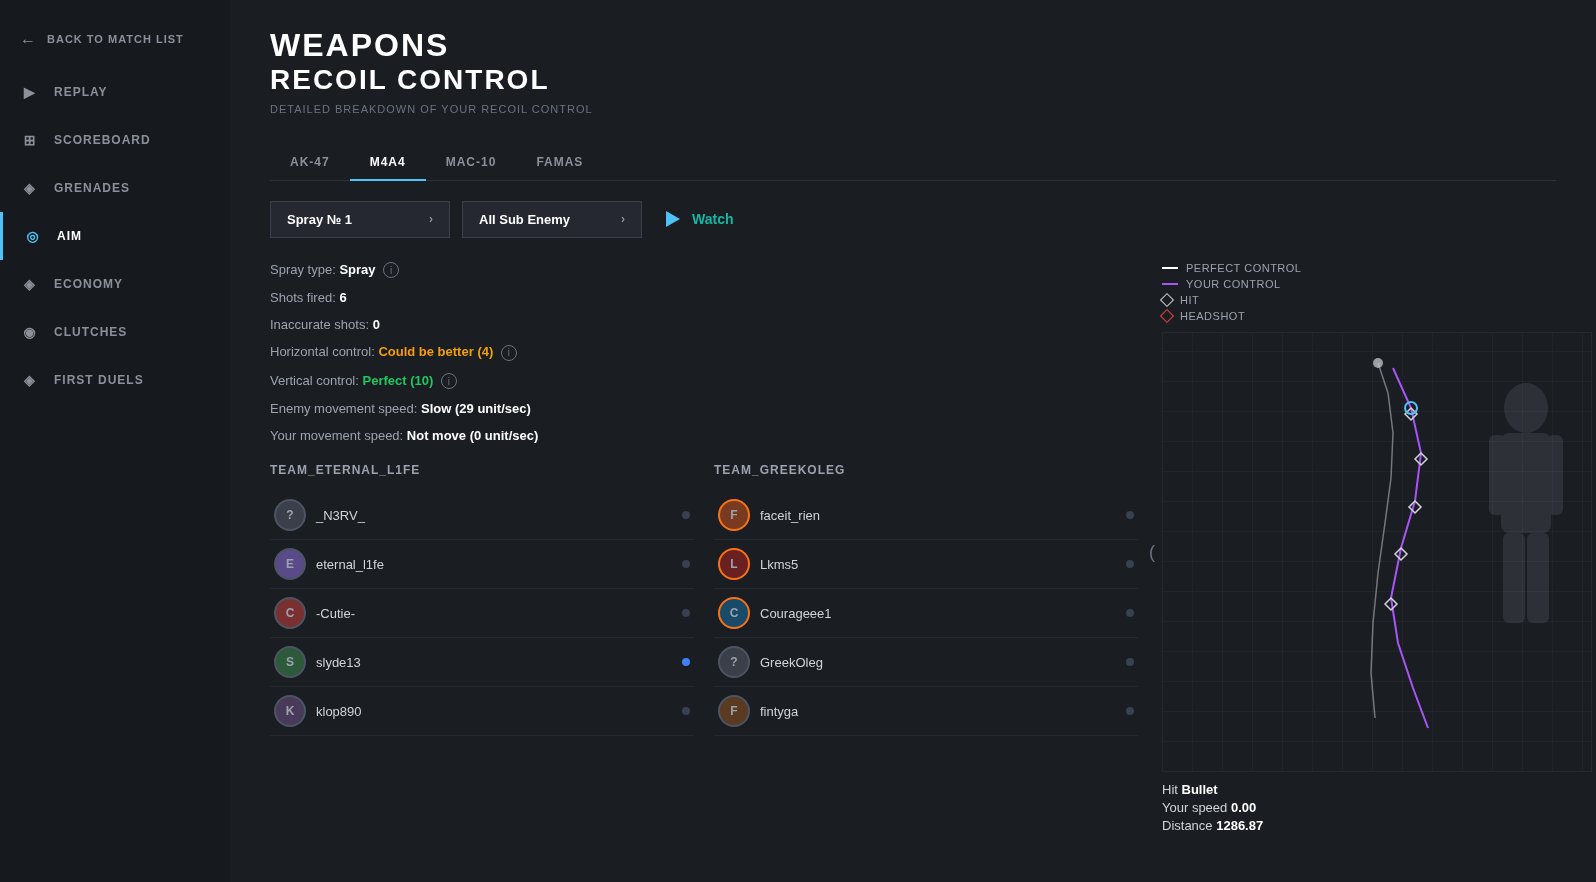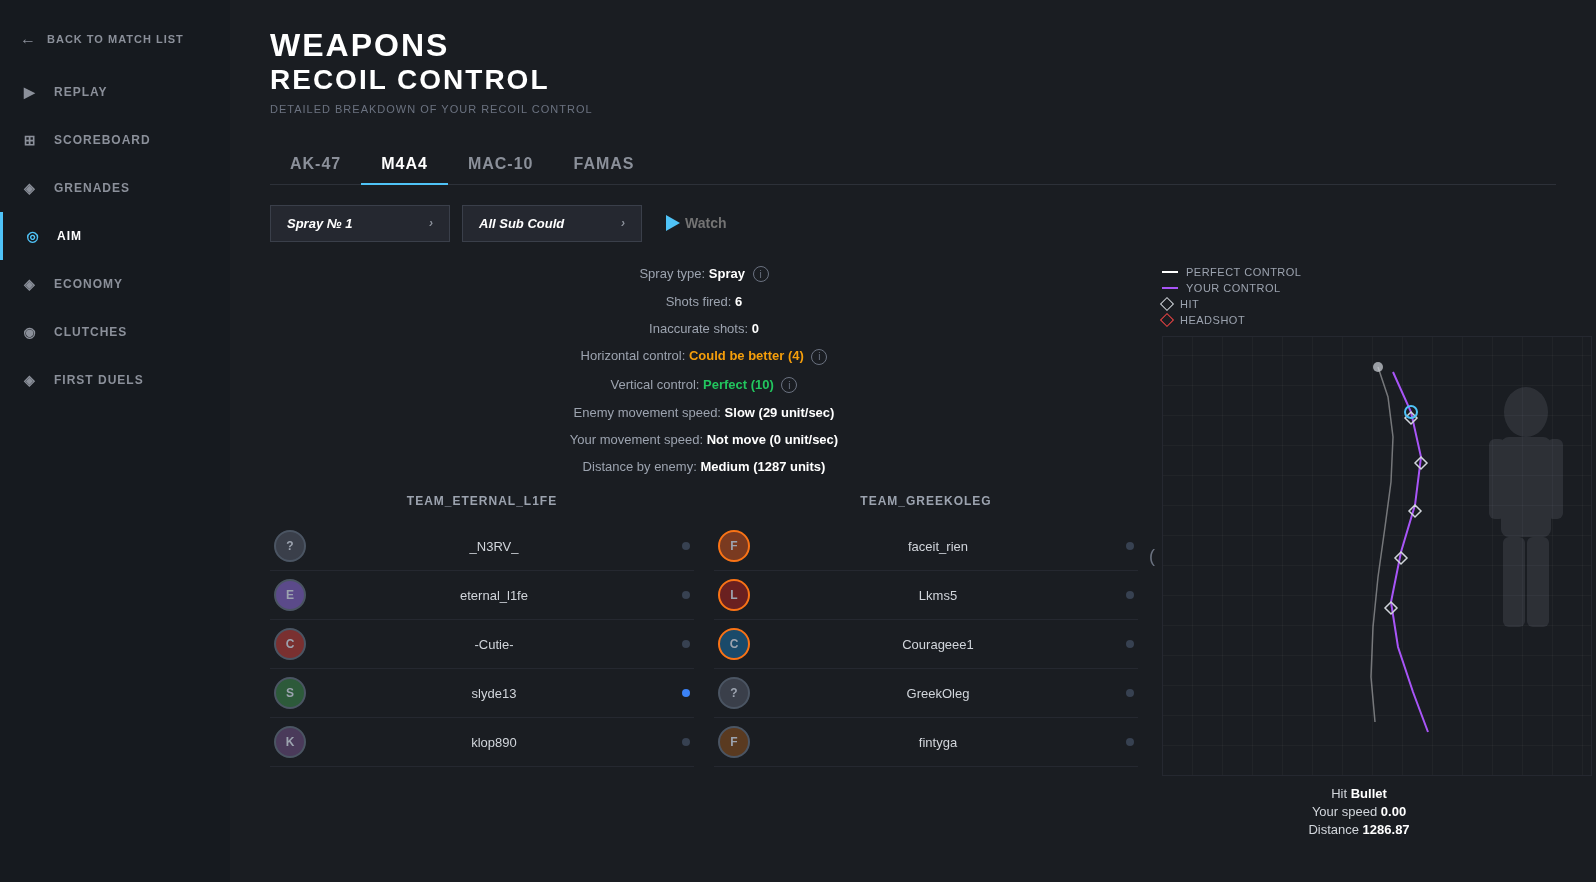--- a/index.html
+++ b/index.html
@@ -104,21 +104,21 @@
     
     .tabs {
       display: flex;
       gap: 0;
       border-bottom: 1px solid #2d3139;
       margin-bottom: 20px;
       margin-top: 10px;
     }
     .tab {
       padding: 10px 20px;
-      font-size: 16px;
+      font-size: 12px;
       font-weight: bold;
       letter-spacing: 1px;
       color: #8b909a;
       cursor: pointer;
       border-bottom: 2px solid transparent;
       margin-bottom: -1px;
     }
     .tab.active {
       color: #fff;
       border-bottom: 2px solid #4fc3f7;
@@ -137,30 +137,29 @@
       color: #fff;
       padding: 10px 16px;
       font-size: 13px;
       font-weight: bold;
       cursor: pointer;
       display: flex;
       align-items: center;
       justify-content: space-between;
       min-width: 180px;
       gap: 20px;
-      font-style: italic;
     }
     .dropdown-arrow { color: #8b909a; font-size: 12px; }
     .watch-btn {
       display: flex;
       align-items: center;
-      gap: 5px;
+      gap: 12px;
       background: transparent;
       border: none;
-      color: #737373;
+      color: #14b8a6;
       font-size: 14px;
       font-weight: bold;
       cursor: pointer;
       padding: 8px 12px;
     }
     .watch-play {
       width: 0;
       height: 0;
       border-style: solid;
       border-width: 8px 0 8px 14px;
@@ -305,21 +304,20 @@
       color: #6b7280;
       font-size: 18px;
       cursor: pointer;
     }
     .chart-nav-left { left: -14px; }
     .chart-nav-right { right: -14px; }
 
     .content-body {
       display: flex;
       gap: 24px;
-      text-align: center;
     }
     .content-left {
       flex: 1;
     }
   </style>
 </head>
 <body>
 
 <div class="sidebar">
   <div class="sidebar-back">
@@ -371,21 +369,21 @@
     <div class="tab">MAC-10</div>
     <div class="tab">FAMAS</div>
   </div>
 
   <div class="controls-row">
     <div class="dropdown">
       <span>Spray № 1</span>
       <span class="dropdown-arrow">›</span>
     </div>
     <div class="dropdown">
-      <span>All Sub Could</span>
+      <span>All Sub Enemy</span>
       <span class="dropdown-arrow">›</span>
     </div>
     <button class="watch-btn">
       <span class="watch-play"></span>
       <span>Watch</span>
     </button>
   </div>
 
   <div class="content-body">
     <div class="content-left">
@@ -415,24 +413,20 @@
         <span> </span><span class="highlight-green">(10)</span>
         <span class="info-icon">i</span>
       </div>
       <div class="stat-row">
         <span class="label">Enemy movement speed:</span>
         <span> </span><span class="value">Slow (29 unit/sec)</span>
       </div>
       <div class="stat-row">
         <span class="label">Your movement speed:</span>
         <span> </span><span class="value">Not move (0 unit/sec)</span>
-      </div>
-      <div class="stat-row">
-        <span class="label">Distance by enemy:</span>
-        <span> </span><span class="value">Medium (1287 units)</span>
       </div>
 
       <div class="teams-section">
         <div class="team-block">
           <div class="team-title">TEAM_ETERNAL_L1FE</div>
           <div class="player-row">
             <div class="player-avatar" style="border:2px solid #4b5563;">?</div>
             <span class="player-name">_N3RV_</span>
             <div class="player-dot"></div>
           </div>

